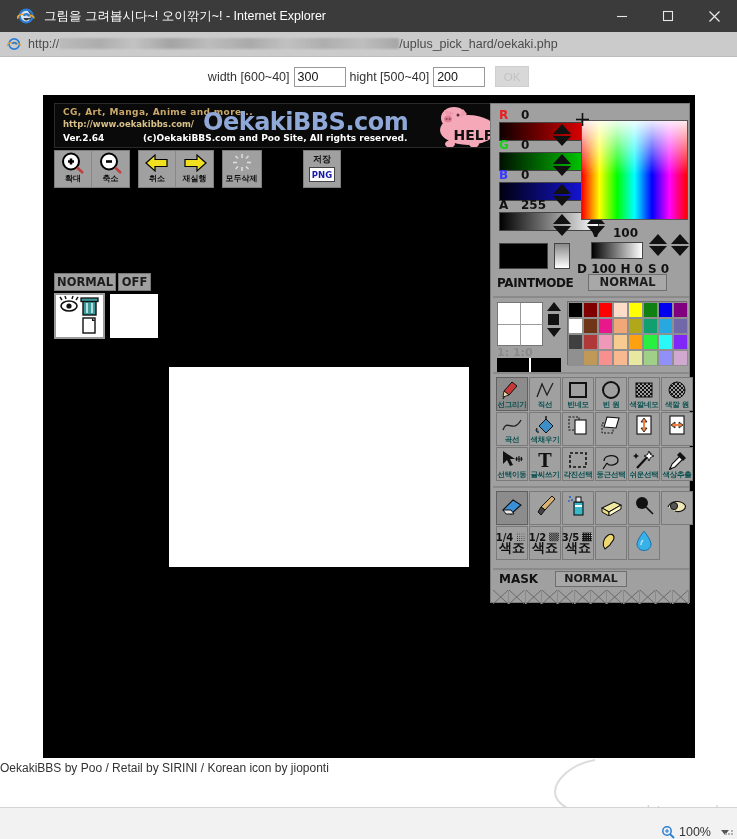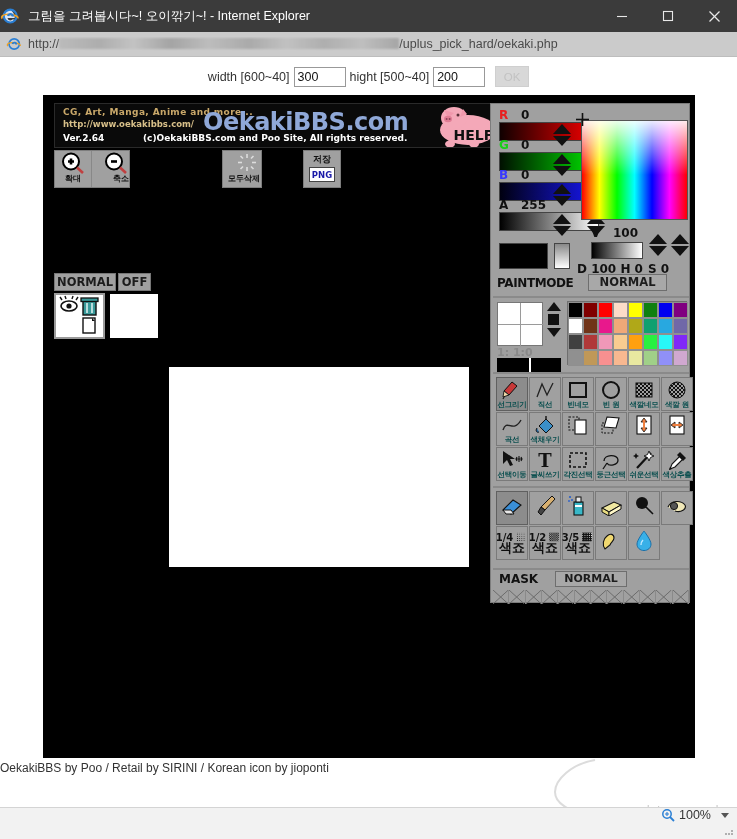--- a/index.html
+++ b/index.html
@@ -9,21 +9,21 @@
     overflow: hidden;
     font-family: "Liberation Sans", sans-serif;
     background: #ffffff;
   }
 
   
   #ie-window { width: 737px; height: 839px; position: relative; background: #fff; }
 
   #titlebar {
     height: 32px; background: #3b3b3b; display: flex; align-items: center;
-    padding-left: 0; position: relative;
+    padding-left: 16px; position: relative;
   }
   #ie-logo { width: 20px; height: 20px; margin-right: 8px; flex: 0 0 20px; }
   #title-text {
     color: #ffffff; font-size: 12.5px; white-space: nowrap;
     letter-spacing: 0px;
   }
   .win-btn {
     width: 46px; height: 32px; display: flex; align-items: center;
     justify-content: center; color: #e8e8e8;
   }
@@ -110,21 +110,21 @@
     font-weight:bold; font-family:"DejaVu Sans", sans-serif; }
 
   
   #toolbar { position:absolute; left:11px; top:55px; width:443px; height:38px;
     background:#000; }
   .tb-group { position:absolute; top:0; height:38px; background:#a0a0a0;
     border:1px solid #7d7d7d; display:flex; }
   .tb-btn { width:37px; height:36px; background:#a0a0a0; position:relative;
     border-right:1px solid #888; display:flex; flex-direction:column;
     align-items:center; justify-content:flex-start; cursor:pointer; }
-  .tb-btn:last-child { border-right:none;align-items:flex-end; }
+  .tb-btn:last-child { border-right:none; }
   .tb-ico { width:26px; height:22px; margin-top:1px; }
   .tb-lbl { font-size:8px; color:#111; font-weight:bold; line-height:9px;
     font-family:"DejaVu Sans", sans-serif; white-space:nowrap; }
   .tb-lbl.ko { color:#111; }
 
   
   #save-group { position:absolute; left:249px; top:0; width:38px; height:38px;
     background:#a0a0a0; border:1px solid #7d7d7d; }
   #save-ko { font-size:9px; color:#111; font-weight:bold; text-align:center;
     margin-top:2px; font-family:"DejaVu Sans", sans-serif; }
@@ -292,21 +292,21 @@
     overflow:hidden; }
 
   
   #credit { position:absolute; left:0; top:704px; font-size:12px; color:#333;
     font-family:"Liberation Sans", sans-serif; }
 
   
   #statusbar {
     position:absolute; left:0; bottom:0; width:737px; height:32px;
     background:#f2f2f2; border-top:1px solid #d4d4d4; display:flex;
-    align-items:flex-start; justify-content:flex-end; padding-right:8px;
+    align-items:flex-end; justify-content:flex-end; padding-right:8px;
   }
   #zoom-ctl { display:flex; align-items:center; gap:4px; font-size:12.5px;
     color:#333; }
   #zoom-caret { width:0;height:0;border-left:4px solid transparent;
     border-right:4px solid transparent;border-top:5px solid #555; margin-left:6px;}
   #grip { position:absolute; right:2px; bottom:2px; width:12px; height:12px; }
 </style>
 </head>
 <body>
 
@@ -410,20 +410,34 @@
           <div class="tb-btn">
             <svg class="tb-ico" viewBox="0 0 26 22">
               <circle cx="11" cy="9.5" r="8" fill="#fff" stroke="#000" stroke-width="2"></circle>
               <path d="M8 9.5h6" stroke="#000" stroke-width="2.6"></path>
               <line x1="17" y1="15.5" x2="23" y2="21" stroke="#c04040" stroke-width="2.6"></line>
             </svg>
             <span class="tb-lbl ko">축소</span>
           </div>
         </div>
 
+        <div class="tb-group" style="left:84px;width:76px">
+          <div class="tb-btn">
+            <svg class="tb-ico" viewBox="0 0 26 22">
+              <path d="M2 11 L11 3 L11 7.5 L23 7.5 L23 14.5 L11 14.5 L11 19 Z" fill="#f0e020" stroke="#000" stroke-width="1.2"></path>
+            </svg>
+            <span class="tb-lbl ko">취소</span>
+          </div>
+          <div class="tb-btn">
+            <svg class="tb-ico" viewBox="0 0 26 22">
+              <path d="M24 11 L15 3 L15 7.5 L3 7.5 L3 14.5 L15 14.5 L15 19 Z" fill="#f0e020" stroke="#000" stroke-width="1.2"></path>
+            </svg>
+            <span class="tb-lbl ko">재실행</span>
+          </div>
+        </div>
 
         <div class="tb-group" style="left:168px;width:40px">
           <div class="tb-btn">
             <svg class="tb-ico" viewBox="0 0 26 22">
               <g stroke="#ddd" stroke-width="1.6">
                 <line x1="13" y1="2" x2="13" y2="6"></line>
                   <line x1="13" y1="15" x2="13" y2="19"></line>
                 <line x1="4" y1="10.5" x2="8" y2="10.5"></line>
                   <line x1="18" y1="10.5" x2="22" y2="10.5"></line>
                 <line x1="6.5" y1="4" x2="9" y2="6.5"></line>

